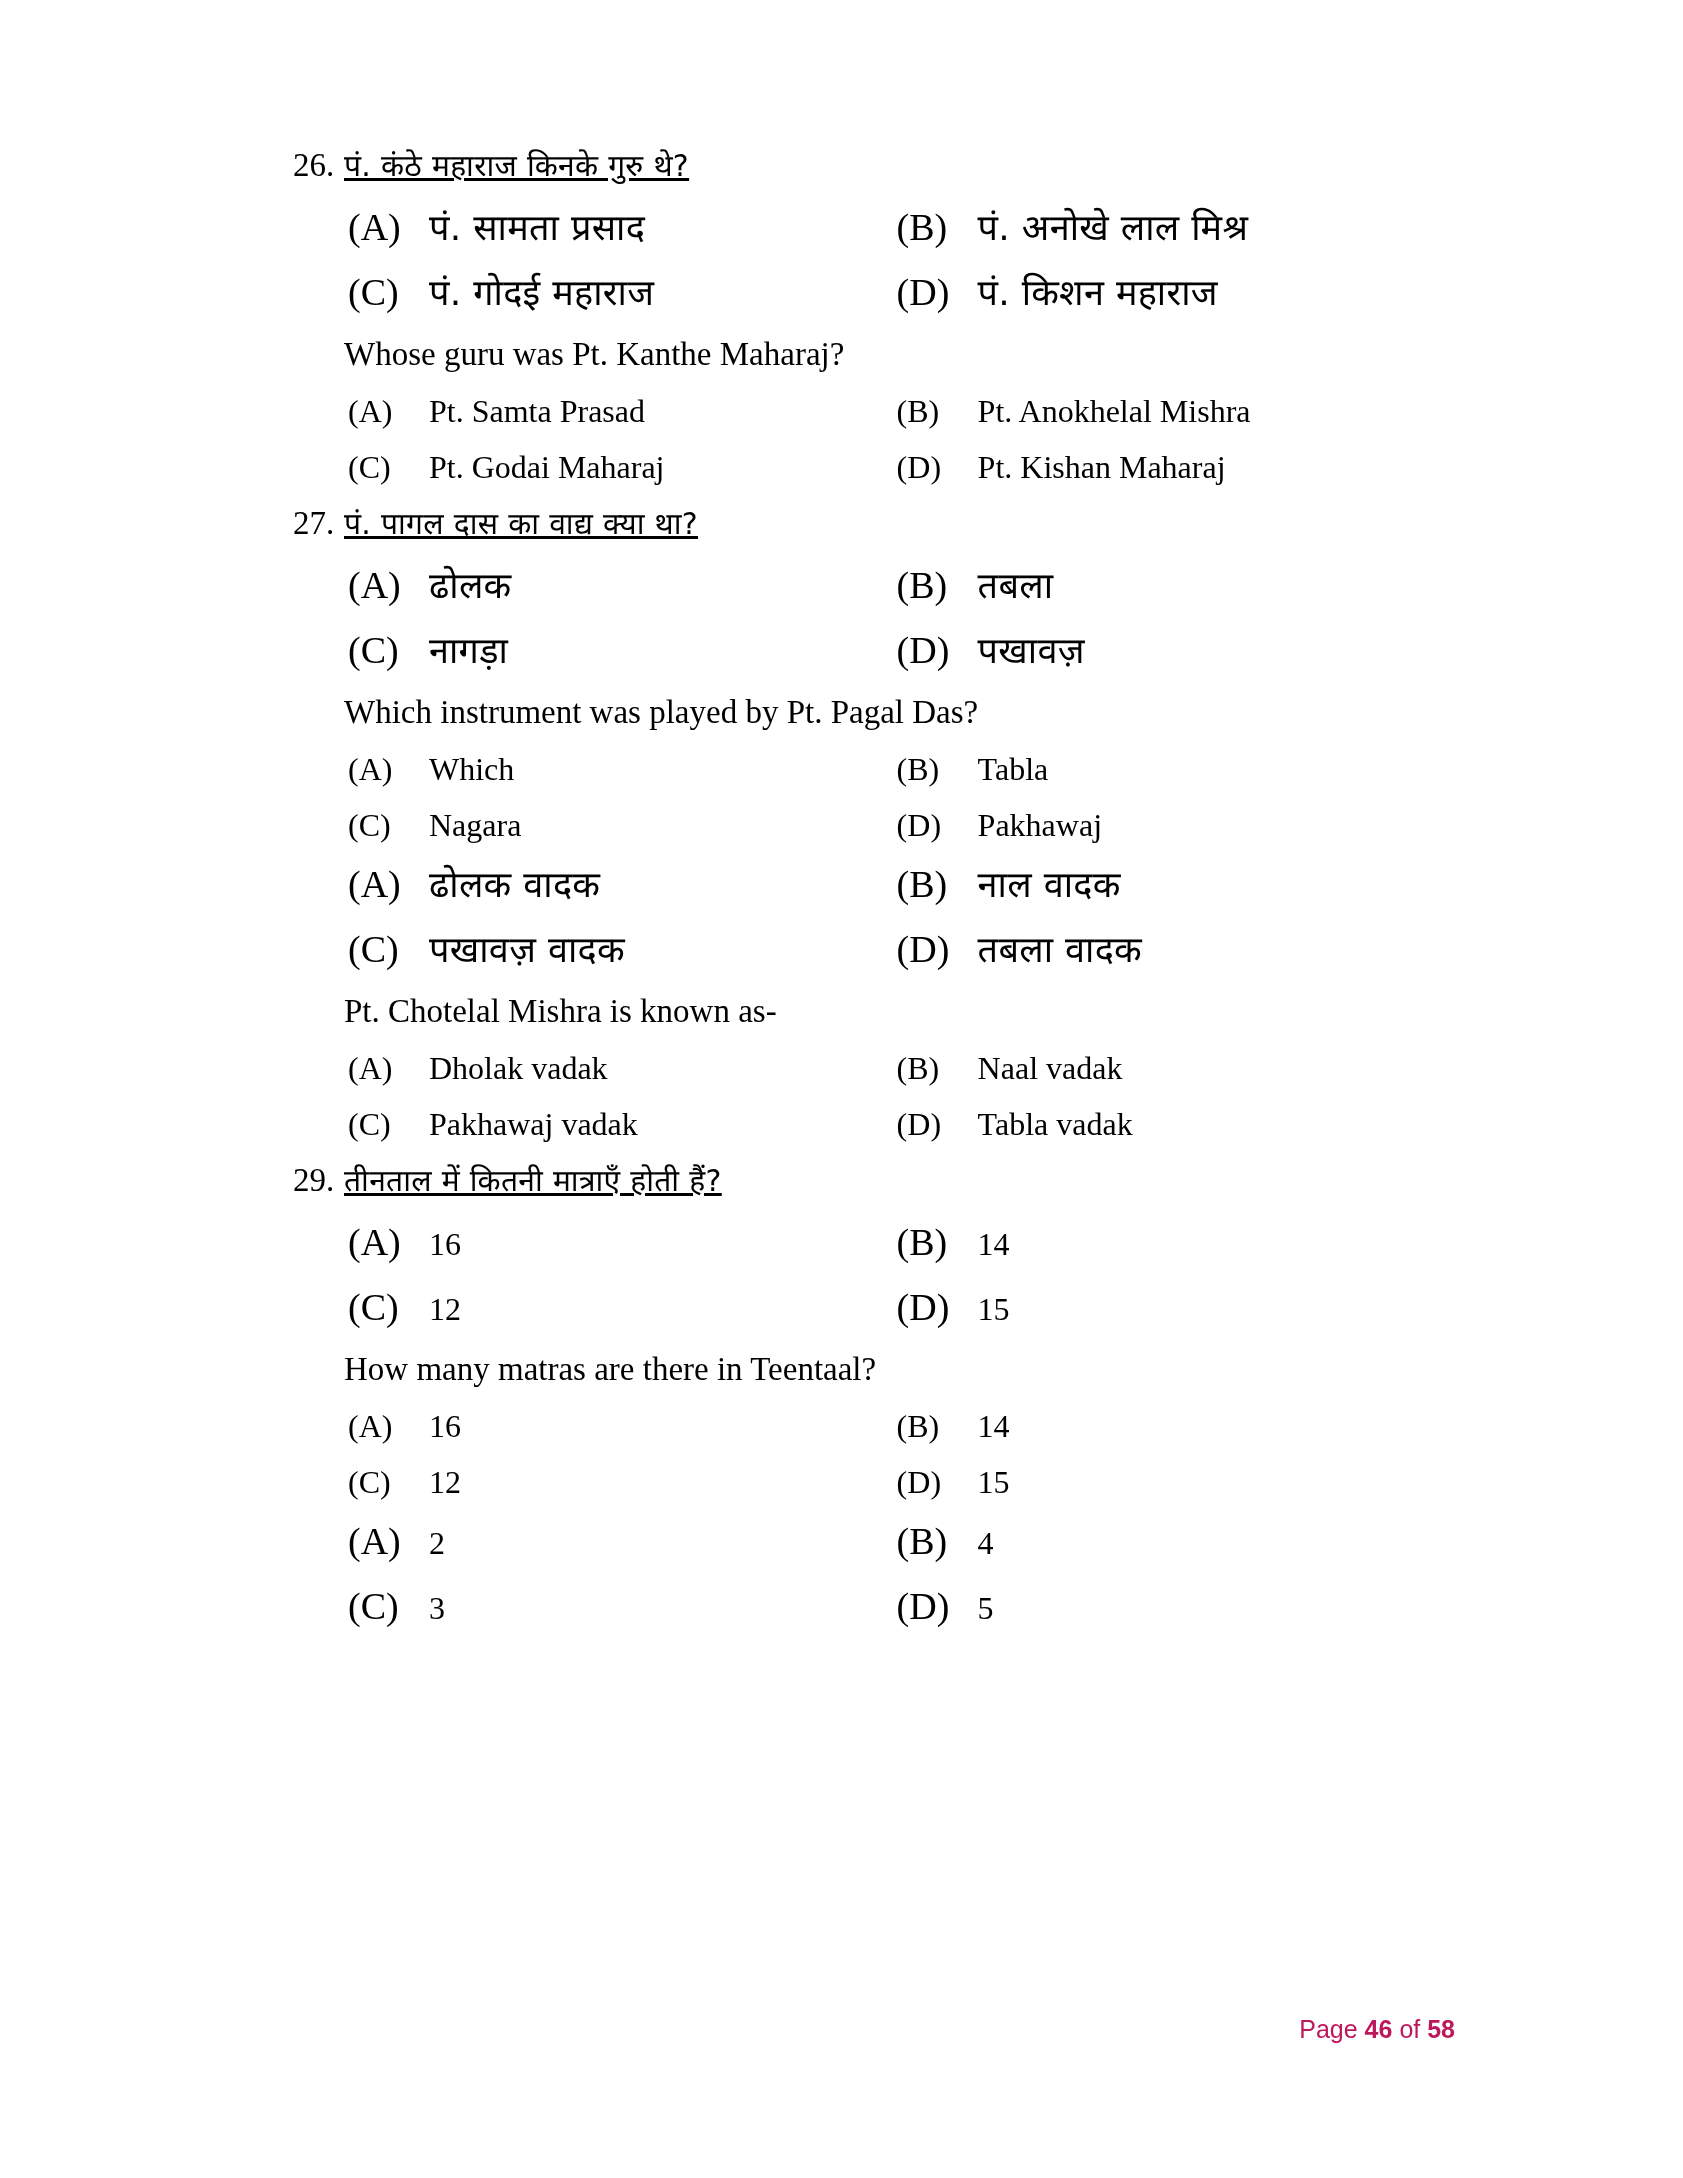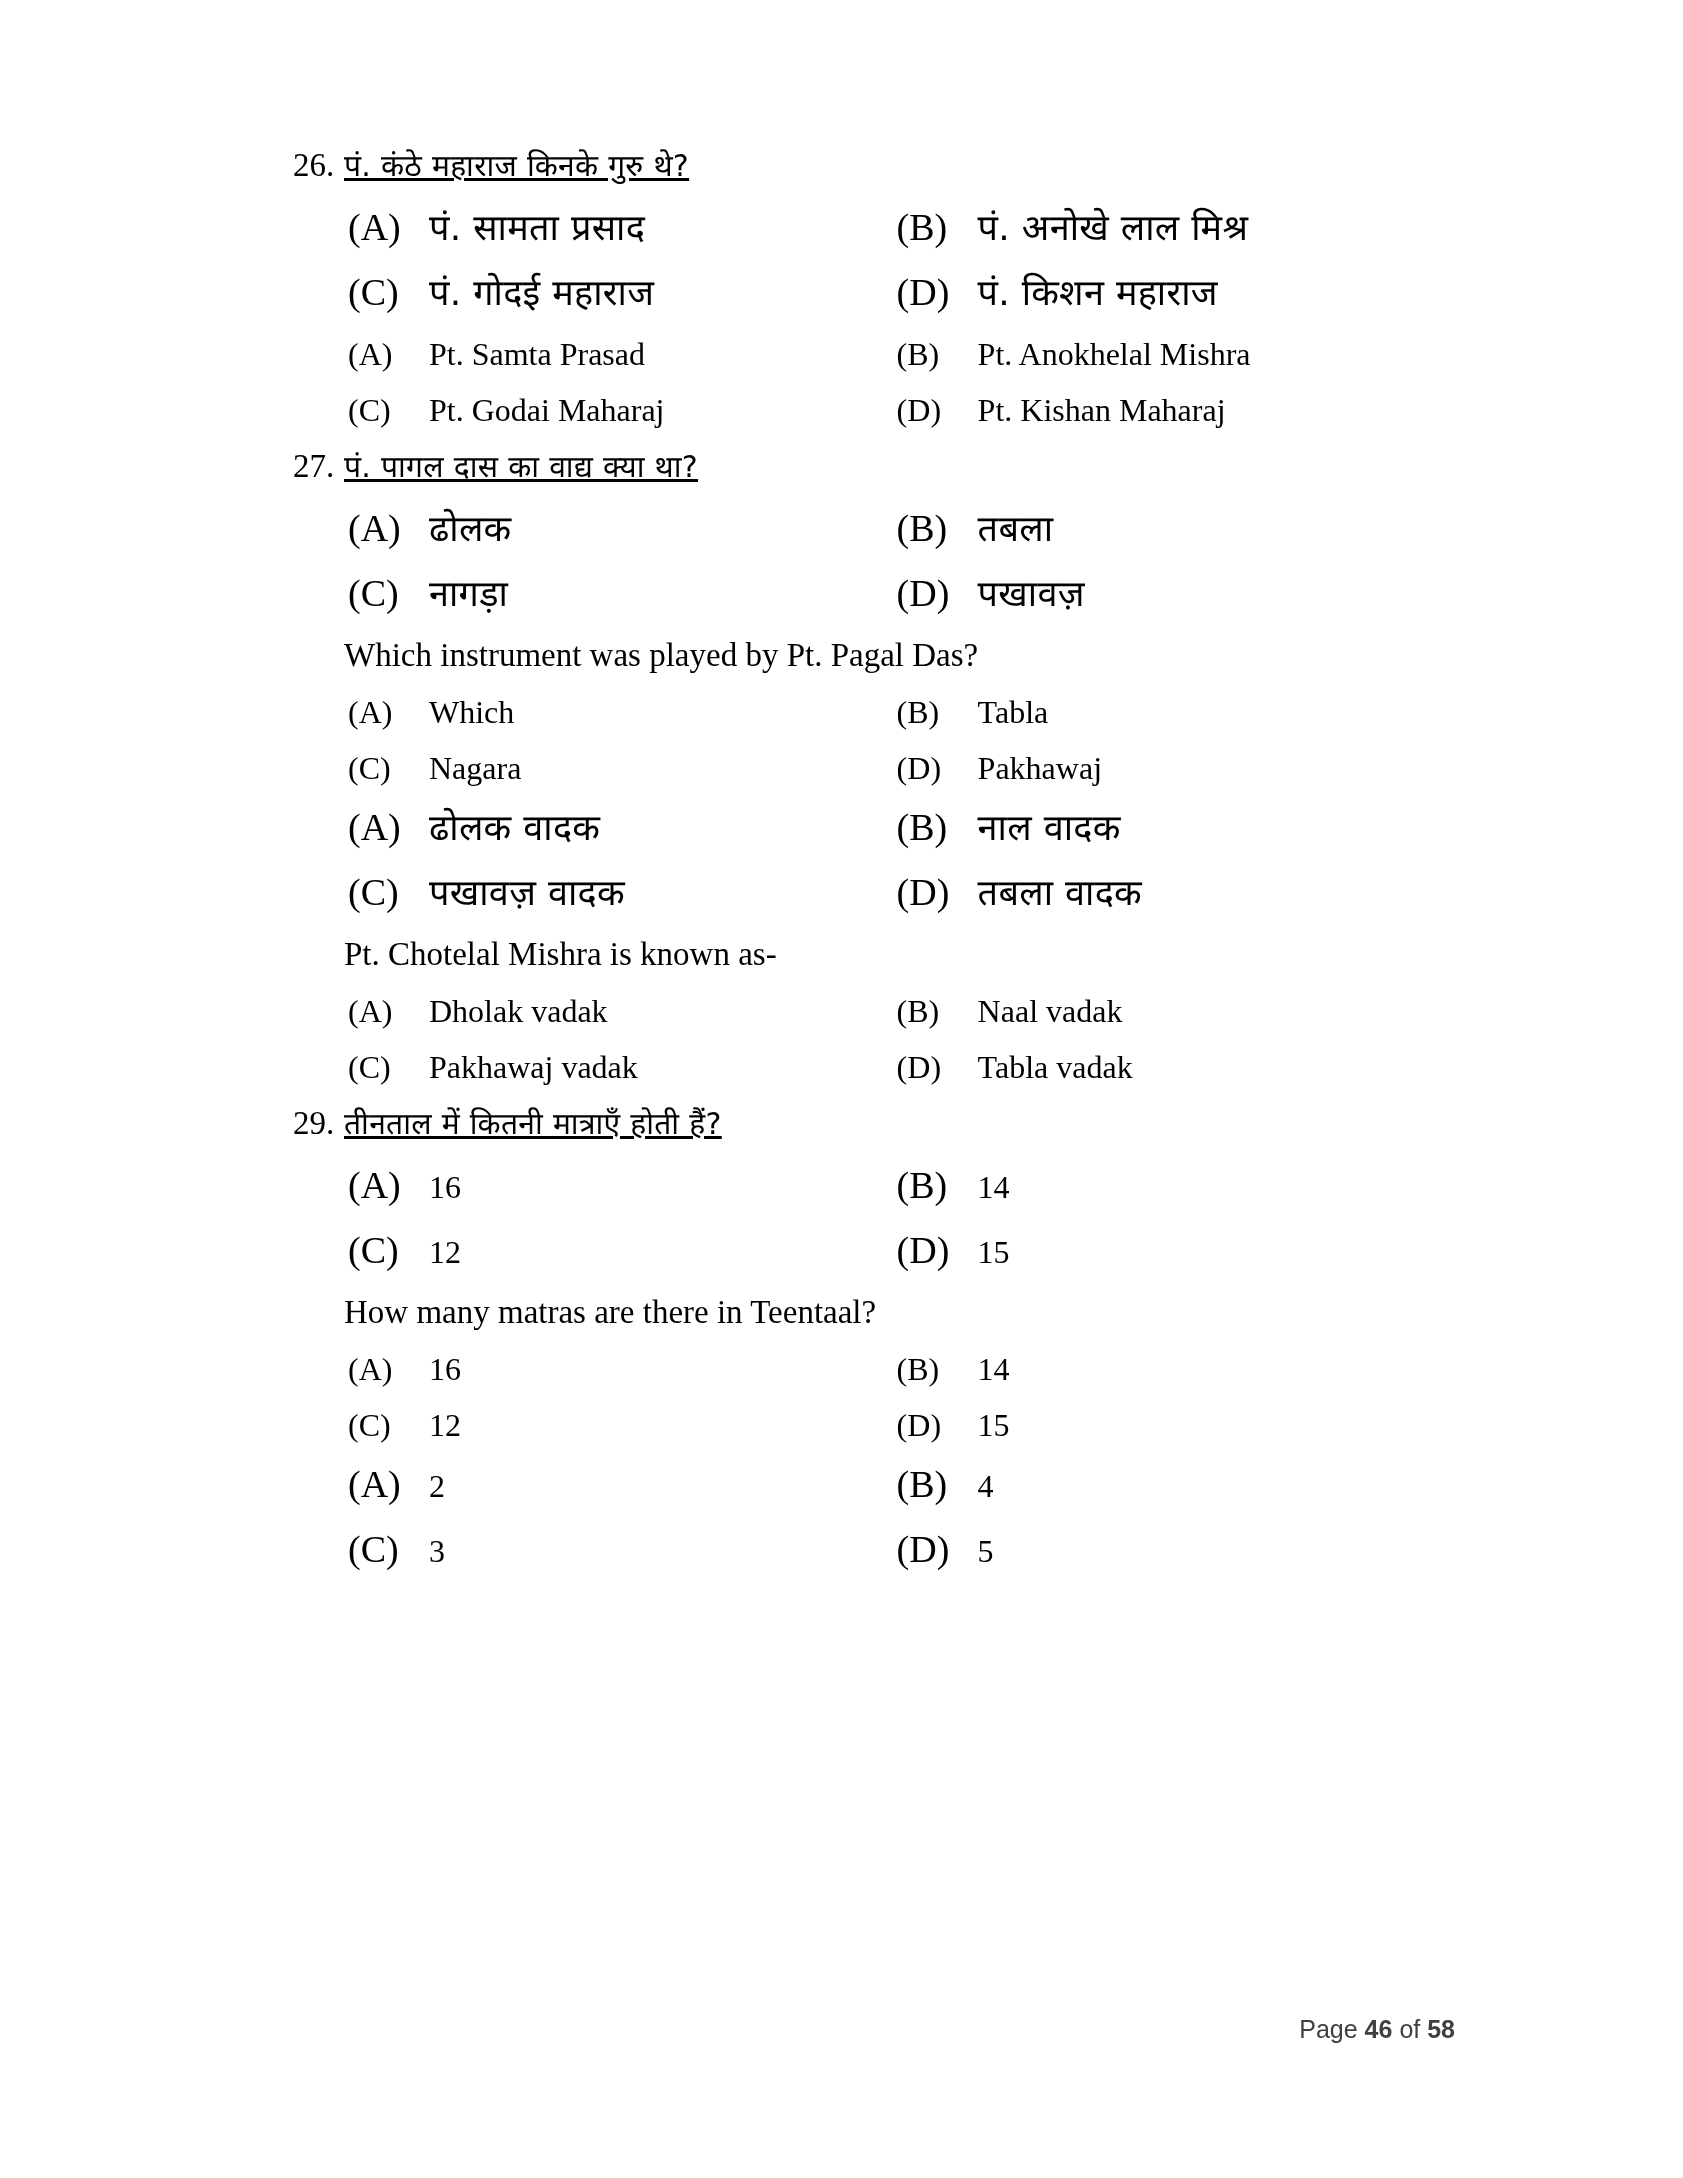--- a/index.html
+++ b/index.html
@@ -104,21 +104,21 @@
     line-height: 1.0;
   }
 
   
   .footer {
     position: absolute;
     right: 228px;
     top: 2015px;
     font-family: "Liberation Sans", "DejaVu Sans", sans-serif;
     font-size: 25px;
-    color: #404040;
+    color: #be185d;
     white-space: nowrap;
   }
   .footer .pg-label { font-weight: normal; }
   .footer .pg-num   { font-weight: bold; }
   .footer .pg-of    { font-weight: normal; }
   .footer .pg-total { font-weight: bold; }
 </style>
 </head>
 <body>
 
@@ -144,20 +144,23 @@
       <div class="optrow hi">
         <div class="optcell left">
           <span class="mark-hi">(C)</span>
           <span class="val-hi">पं. गोदई महाराज</span>
         </div>
         <div class="optcell right">
           <span class="mark-hi">(D)</span>
           <span class="val-hi">पं. किशन महाराज</span>
         </div>
       </div>
+      <div class="qstem stem-en">
+        <span class="qtext-en">Whose guru was Pt. Kanthe Maharaj?</span>
+      </div>
       <div class="optrow en">
         <div class="optcell left">
           <span class="mark-en">(A)</span>
           <span class="val-en">Pt. Samta Prasad</span>
         </div>
         <div class="optcell right">
           <span class="mark-en">(B)</span>
           <span class="val-en">Pt. Anokhelal Mishra</span>
         </div>
       </div>

